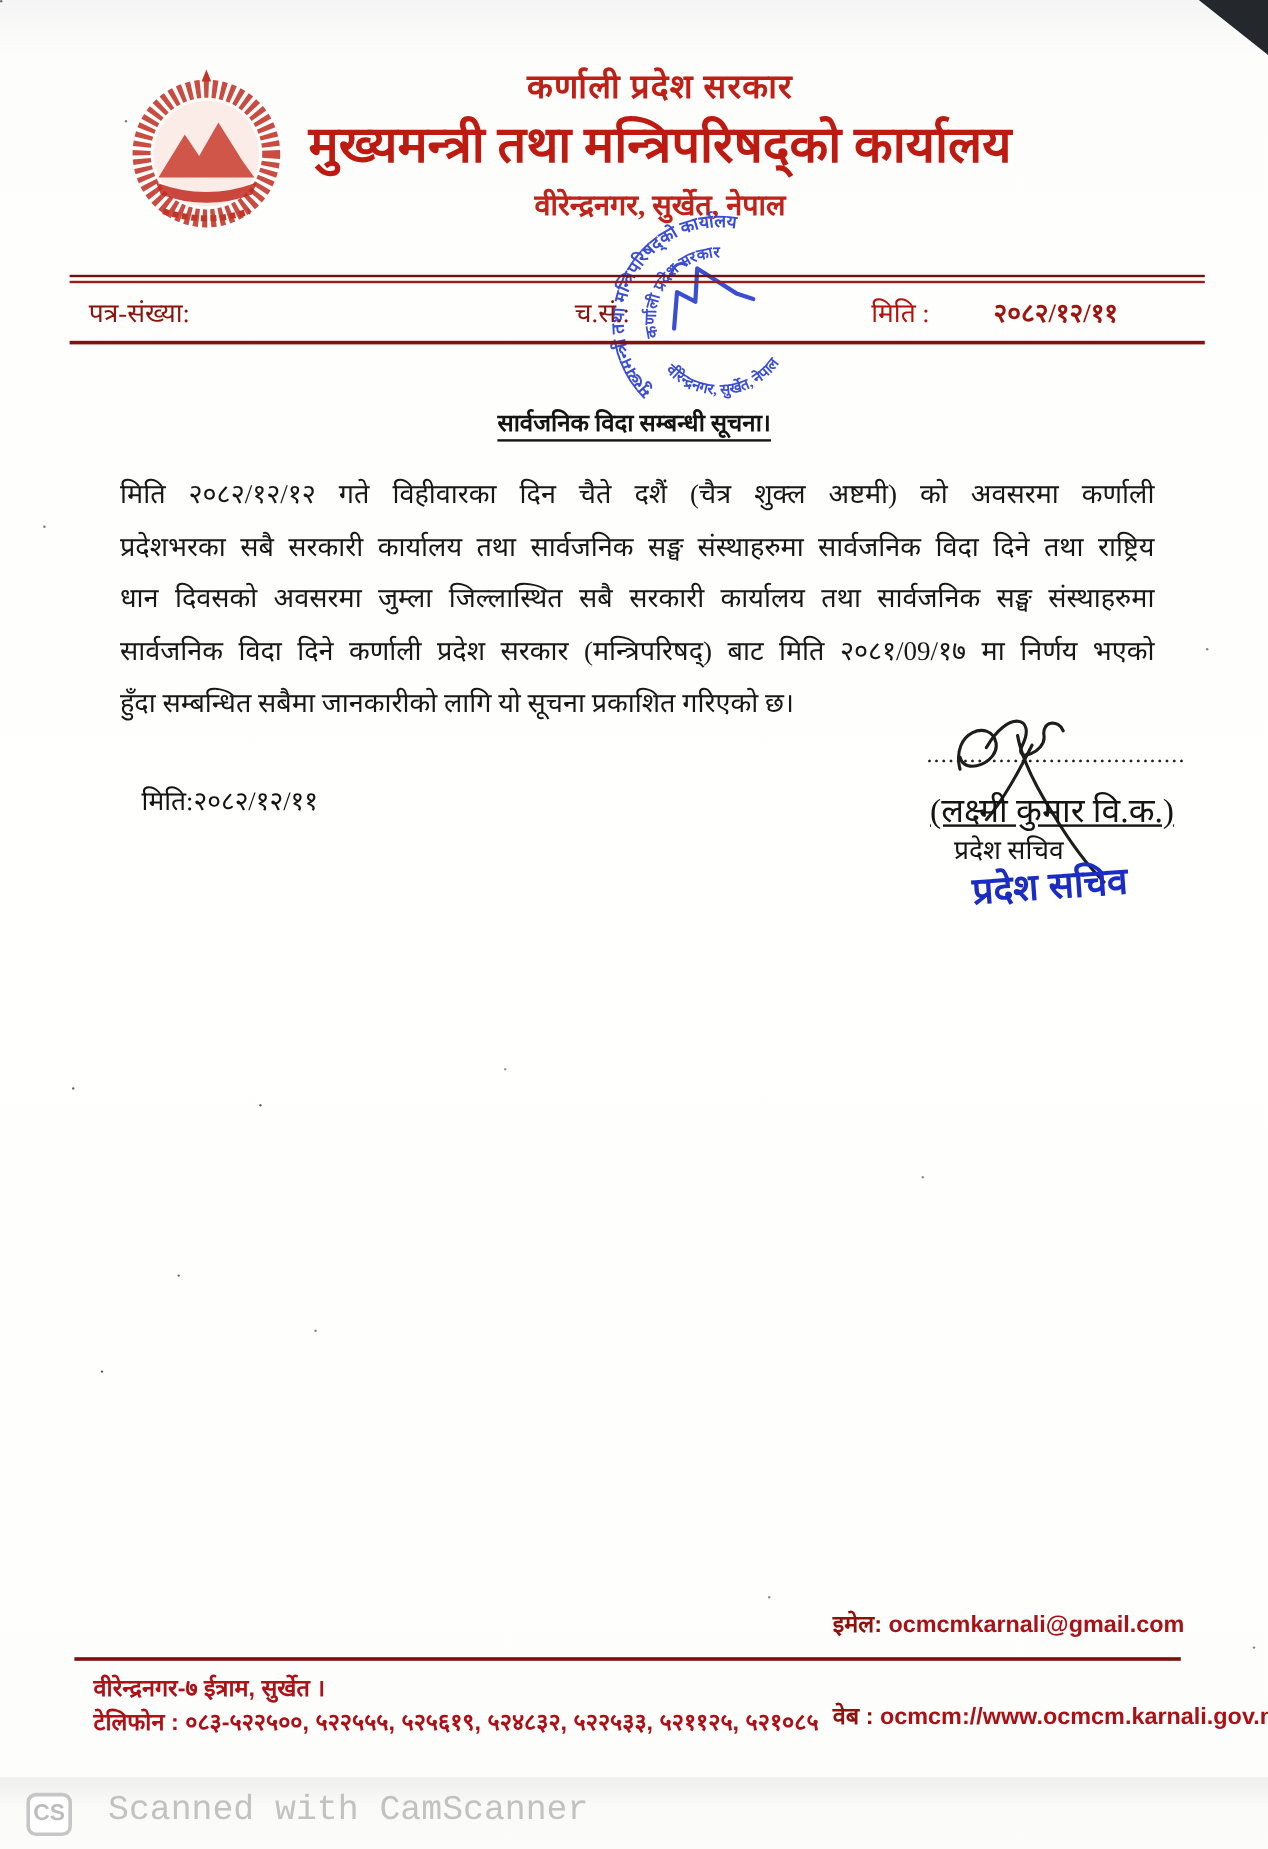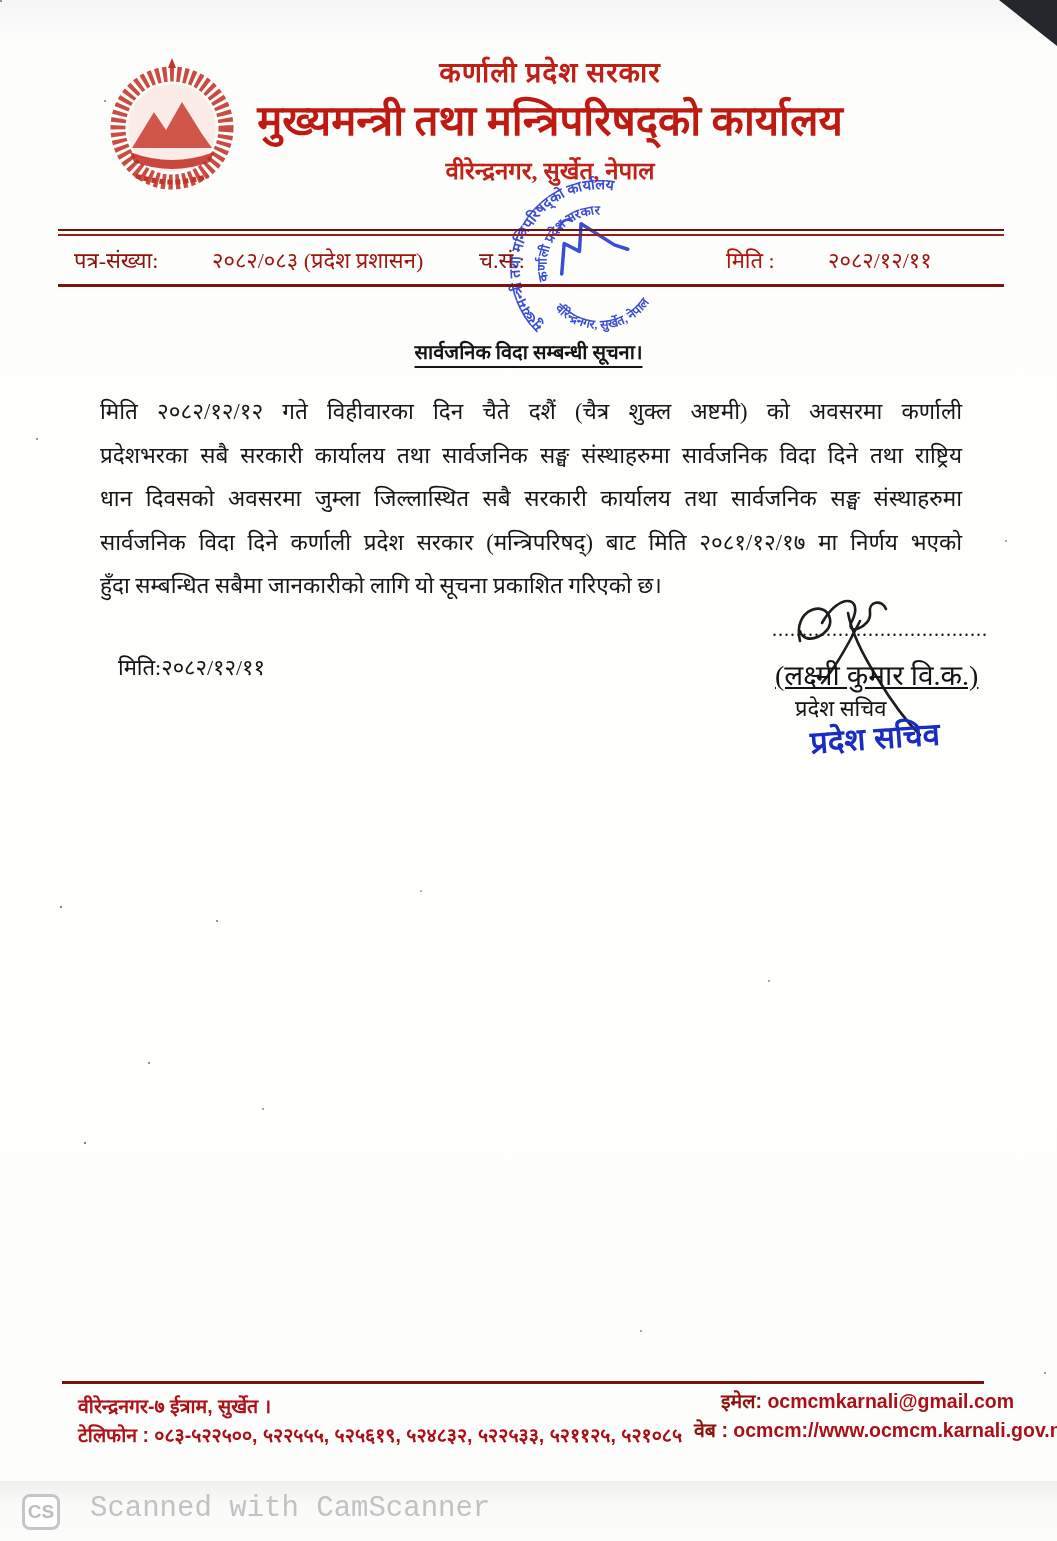--- a/index.html
+++ b/index.html
@@ -29,21 +29,21 @@
   .rule-top{top:229px;left:58px;width:946px;height:3px;
     border-top:2px solid #6f1310;border-bottom:2px solid #9c1d15;}
   .rule-mid{top:284px;left:58px;width:946px;height:3px;background:#82120e;}
   .meta{top:244px;height:34px;font-size:22px;white-space:nowrap;}
   .m-label{font-weight:normal;color:#8c130c;}
   .m-value{color:#9c150e;}
   .m-ref-label{left:74px;}
   .m-ref-value{left:212px;}
   .m-cs{left:479px;}
   .m-date-label{left:726px;color:#b3120c;}
-  .m-date-value{left:828px;}
+  .m-date-value{left:828px;font-weight:bold;}
 
   
   .title{top:338px;left:0;width:1057px;text-align:center;
     font-size:20px;font-weight:bold;color:#141414;}
   .title span{text-decoration:underline;text-underline-offset:7px;text-decoration-thickness:2px;}
   .body-text{top:390px;left:100px;width:862px;color:#171717;
     font-size:22.5px;}
   .pline{height:43.5px;line-height:43.5px;text-align:justify;text-align-last:justify;white-space:nowrap;}
   .pline.last{text-align-last:left;}
   .left-date{top:651px;left:118px;font-size:22px;color:#131313;}
@@ -55,21 +55,21 @@
   .sig-stamp{top:716px;left:810px;font-size:31px;font-weight:bold;color:#1a2cc2;
     transform:rotate(-4deg);font-family:"Liberation Sans","DejaVu Sans",sans-serif;}
   .sig-scribble{top:583px;left:752px;width:230px;height:180px;pointer-events:none;}
 
   
   .rule-footer{top:1381px;left:62px;width:922px;height:3px;background:#7c100d;}
   .f-line{font-size:19.5px;font-weight:bold;white-space:nowrap;
     font-family:"Liberation Sans","DejaVu Sans",sans-serif;}
   .f-addr{top:1392px;left:78px;color:#ae1118;}
   .f-phone{top:1421px;left:78px;color:#ae1118;}
-  .f-email{top:1387px;left:694px;color:#8c130c;margin-left:27px;}
+  .f-email{top:1339px;left:694px;color:#8c130c;}
   .f-web{top:1416px;left:694px;color:#8c130c;}
   .f-val{color:#aa1016;font-weight:bold;}
 
   
   .corner-fold{top:0;right:0;width:0;height:0;
     border-left:58px solid transparent;border-top:46px solid #24282d;}
   .noise{top:0;left:0;width:2px;height:2px;background:#6a6f72;border-radius:50%;
     box-shadow:104px 100px 0 #7a7f82, 60px 906px 0 #5d6366, 216px 920px 0 #6a6f72,
       148px 1062px 0 #6a6f72, 84px 1142px 0 #565b5e, 262px 1108px 0 #83888b,
       768px 980px 0 #8a8f92, 1044px 1372px 0 #7a7f82, 420px 890px 0 #9aa0a2,
@@ -128,36 +128,35 @@
         <text font-size="12.5">
           <textPath href="#arcBottom">वीरेन्द्रनगर, सुर्खेत, नेपाल</textPath>
         </text>
       </g>
     </svg>
   </div>
 
   <div class="abs rule-top"></div>
 
   <div class="abs meta m-label m-ref-label">पत्र-संख्या:</div>
-  <div class="abs meta m-value m-ref-value">२०८२/०८३ (प्रदेश प्रशासन)</div>
   <div class="abs meta m-label m-cs">च.सं.:</div>
   <div class="abs meta m-label m-date-label">मिति :</div>
   <div class="abs meta m-value m-date-value">२०८२/१२/११</div>
 
   <div class="abs rule-mid"></div>
 
   <div class="abs title">
     <span>सार्वजनिक विदा सम्बन्धी सूचना।</span>
   </div>
 
   <div class="abs body-text">
     <div class="pline">मिति २०८२/१२/१२ गते विहीवारका दिन चैते दशैं (चैत्र शुक्ल अष्टमी) को अवसरमा कर्णाली</div>
     <div class="pline">प्रदेशभरका सबै सरकारी कार्यालय तथा सार्वजनिक सङ्घ संस्थाहरुमा सार्वजनिक विदा दिने तथा राष्ट्रिय</div>
     <div class="pline">धान दिवसको अवसरमा जुम्ला जिल्लास्थित सबै सरकारी कार्यालय तथा सार्वजनिक सङ्घ संस्थाहरुमा</div>
-    <div class="pline">सार्वजनिक विदा दिने कर्णाली प्रदेश सरकार (मन्त्रिपरिषद्) बाट मिति २०८१/१२/१७ मा निर्णय भएको</div>
+    <div class="pline">सार्वजनिक विदा दिने कर्णाली प्रदेश सरकार (मन्त्रिपरिषद्) बाट मिति २०८१/09/१७ मा निर्णय भएको</div>
     <div class="pline last">हुँदा सम्बन्धित सबैमा जानकारीको लागि यो सूचना प्रकाशित गरिएको छ।</div>
   </div>
 
   <div class="abs left-date">मिति:२०८२/१२/११</div>
 
   <div class="abs sig-dots">....................................</div>
 
   <div class="abs sig-scribble">
     <svg width="230" height="180" viewBox="0 0 230 180" xmlns="http://www.w3.org/2000/svg">
       <g fill="none" stroke="#1d1d1d" stroke-width="2.6" stroke-linecap="round">

